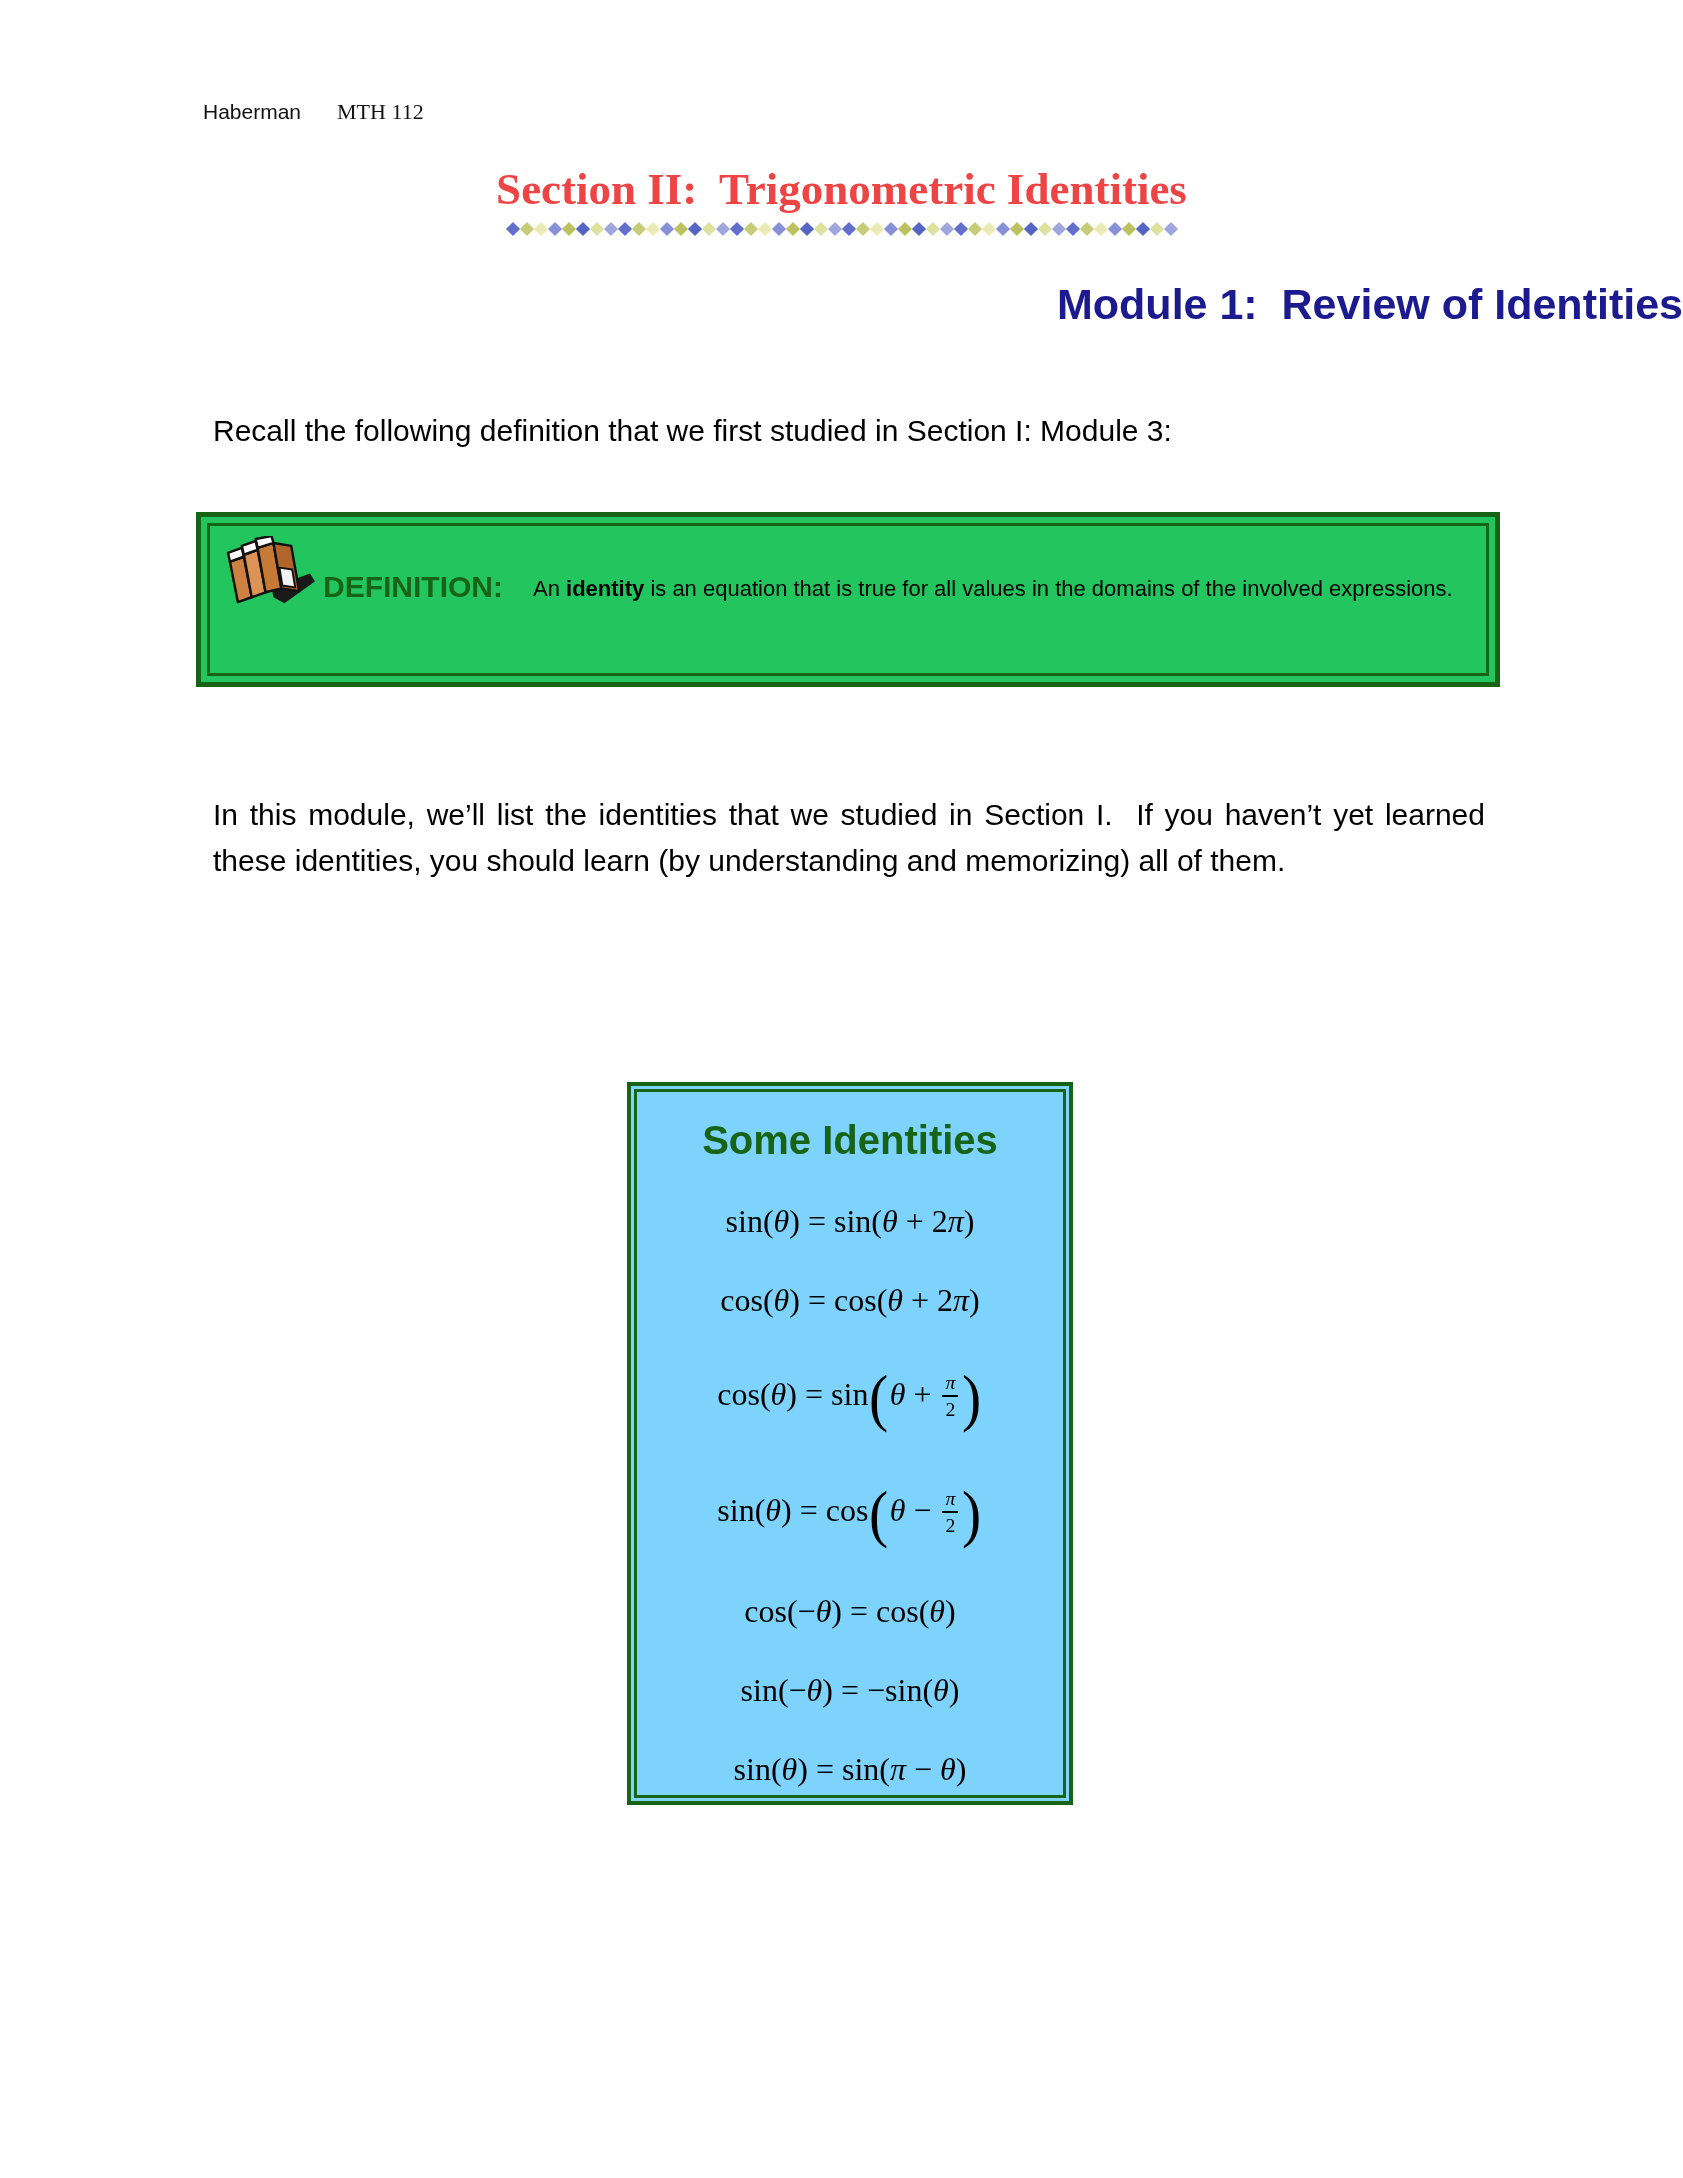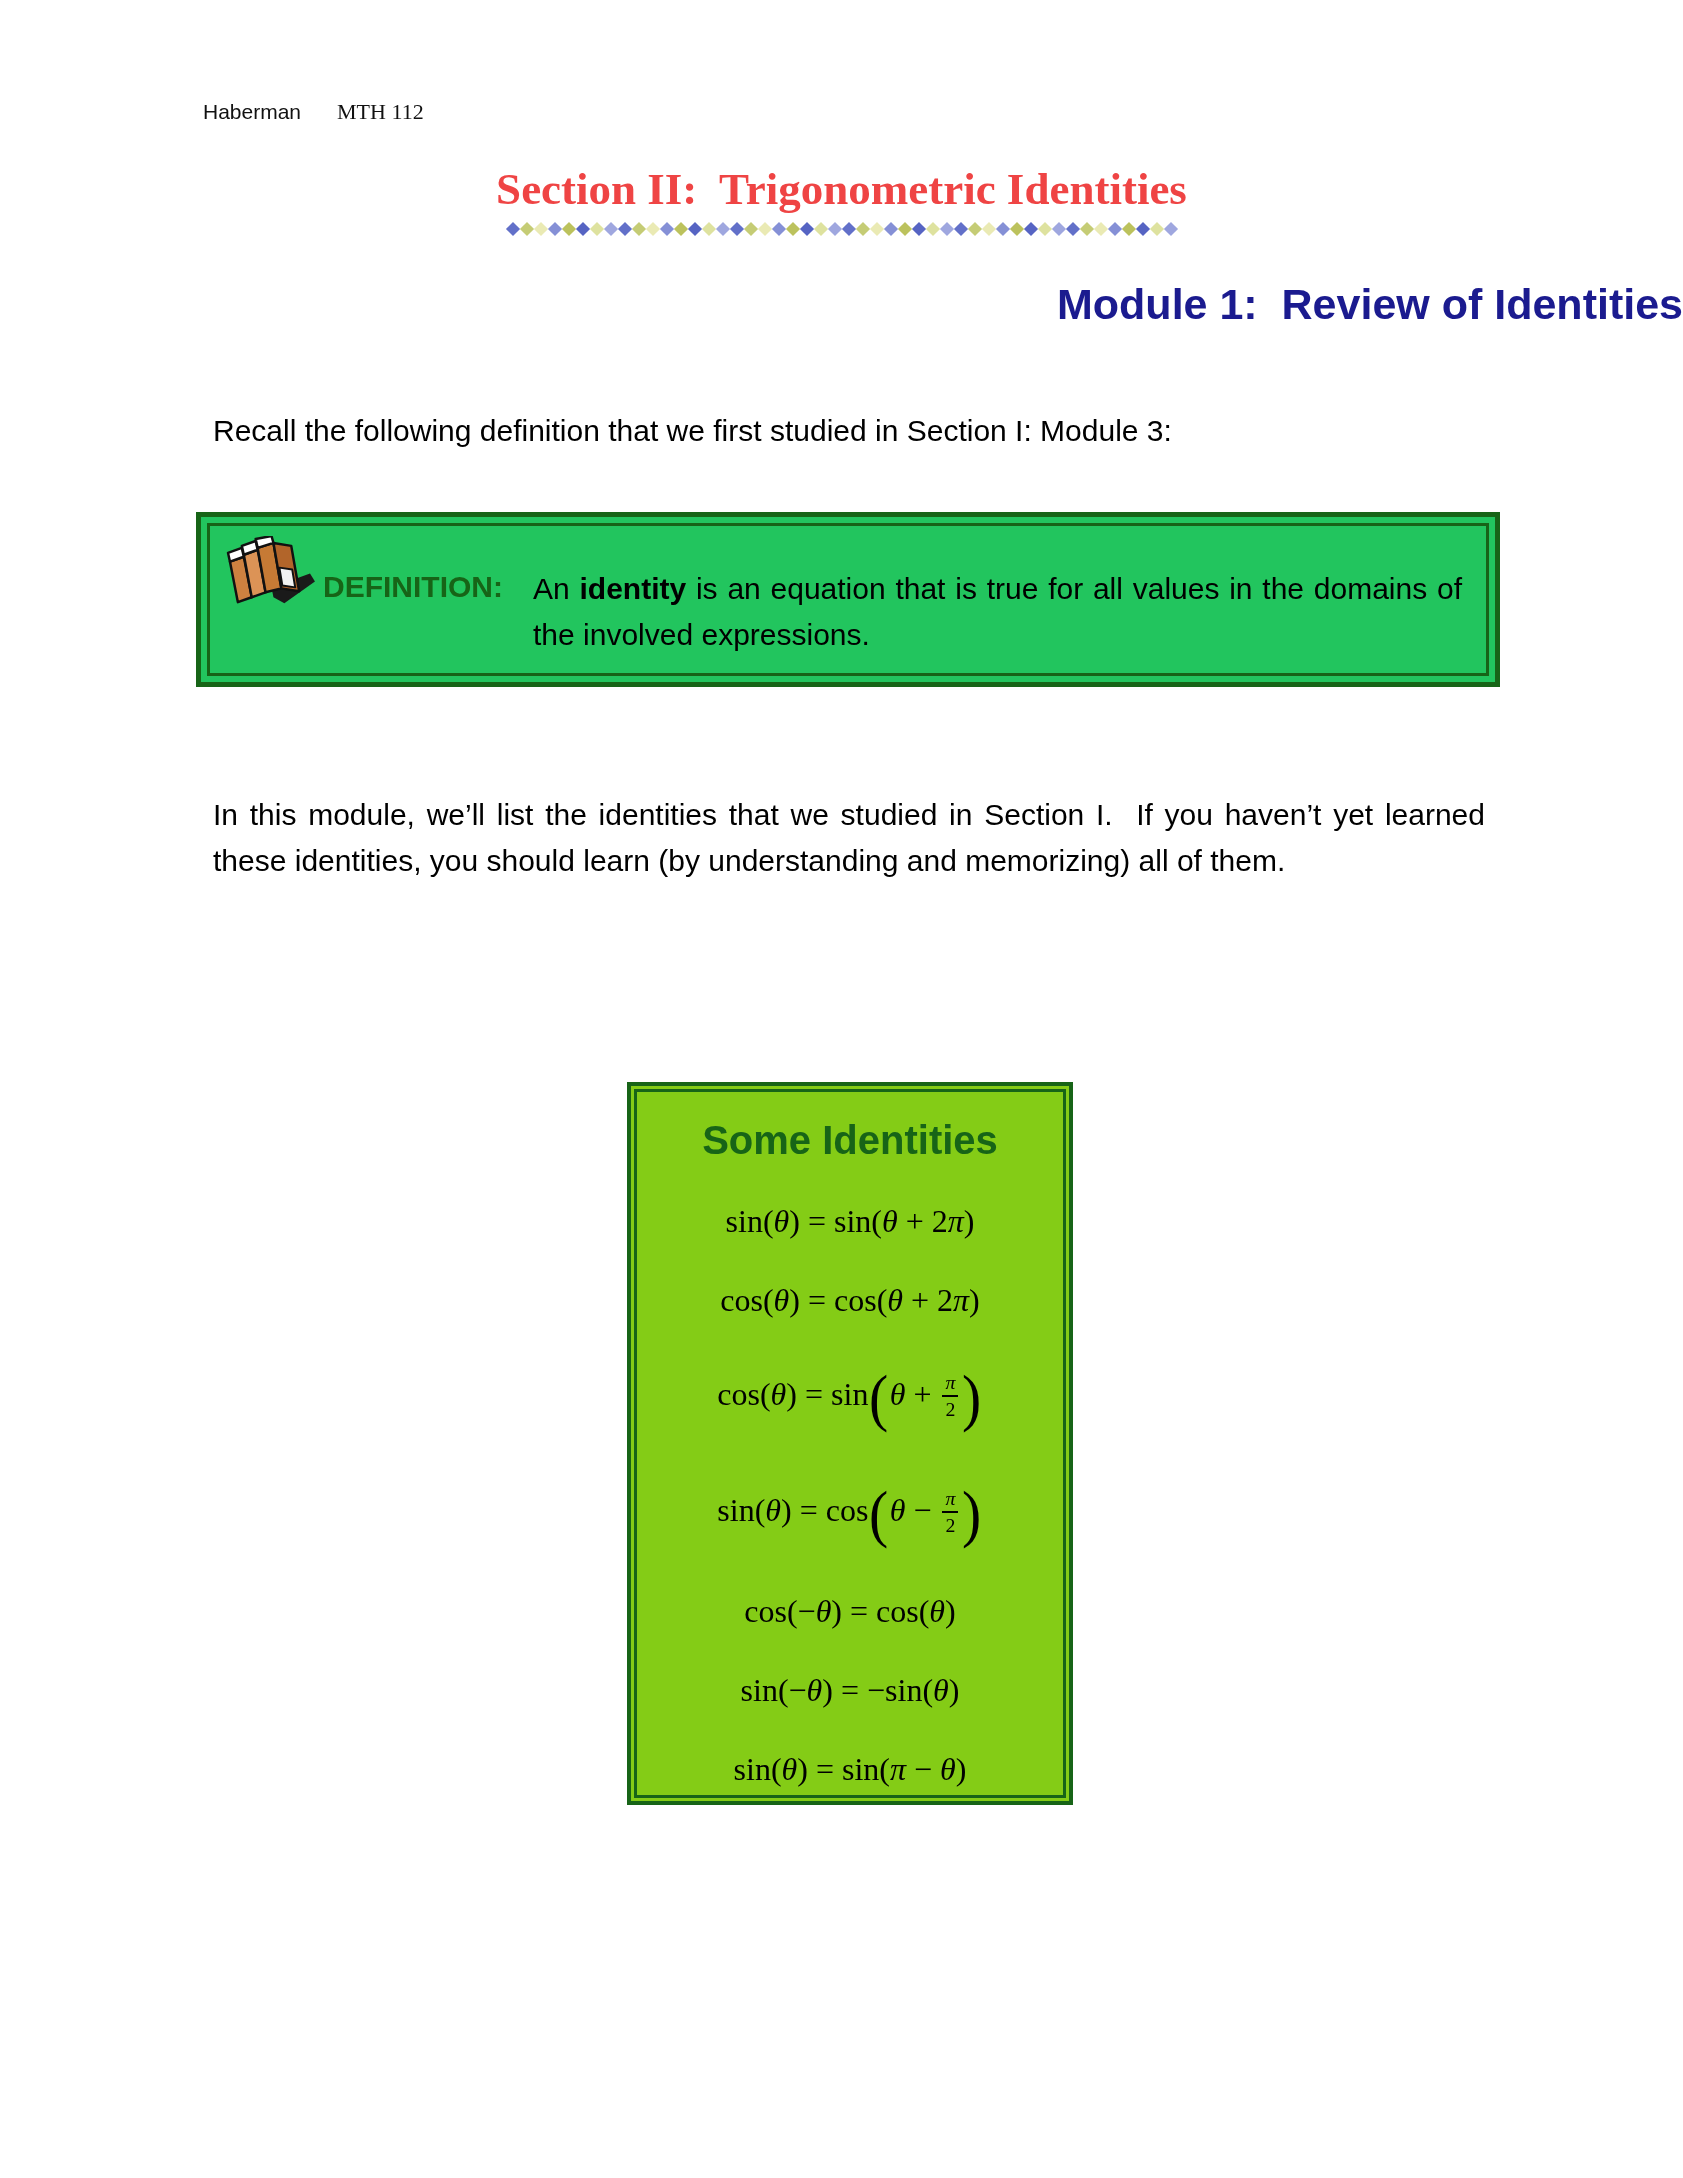--- a/index.html
+++ b/index.html
@@ -33,26 +33,26 @@
   #para-noticed{top:972px;}
   #para-other{top:1879px;}
 
   
   .def-box{position:absolute;left:196px;top:512px;width:1304px;height:175px;
            border:5px solid #176417;box-sizing:border-box;background:#22c55e;}
   .def-inner{position:absolute;left:6px;right:6px;top:6px;bottom:6px;
              border:3px solid #176417;display:flex;align-items:flex-start;}
   .def-icon{margin:10px 0 0 12px;flex:0 0 auto;}
   .def-label{margin:44px 0 0 6px;color:#176417;font-weight:bold;font-size:30px;white-space:nowrap;}
-  .def-text{margin:40px 24px 0 30px;flex:1;font-size:30px;line-height:46px;text-align:justify;white-space:pre-wrap;}
+  .def-text{margin:40px 24px 0 30px;flex:1;font-size:22px;line-height:46px;text-align:justify;white-space:pre-wrap;}
   .bold{font-weight:bold;}
 
   
   .id-box{position:absolute;left:627px;top:1082px;width:446px;height:723px;
-          border:4px solid #176417;box-sizing:border-box;background:#84cc16;}
+          border:4px solid #176417;box-sizing:border-box;background:#7dd3fc;}
   .id-inner{position:absolute;left:3px;right:3px;top:3px;bottom:3px;
             border:3px solid #176417;text-align:center;}
   .id-title{margin-top:26px;font-size:40px;font-weight:bold;color:#176417;}
   .id-rows{margin-top:40px;display:flex;flex-direction:column;gap:42px;align-items:center;}
   .identity-row{font-family:"Liberation Serif",serif;font-size:32px;color:#000;white-space:pre;}
   .gk{font-style:italic;font-family:"Liberation Serif",serif;}
   .frac{display:inline-block;vertical-align:-0.55em;text-align:center;font-size:0.62em;
         line-height:1.15;margin:0 3px;}
   .frac .num{display:block;border-bottom:2px solid #000;padding:0 3px 1px;}
   .frac .den{display:block;padding-top:1px;}

